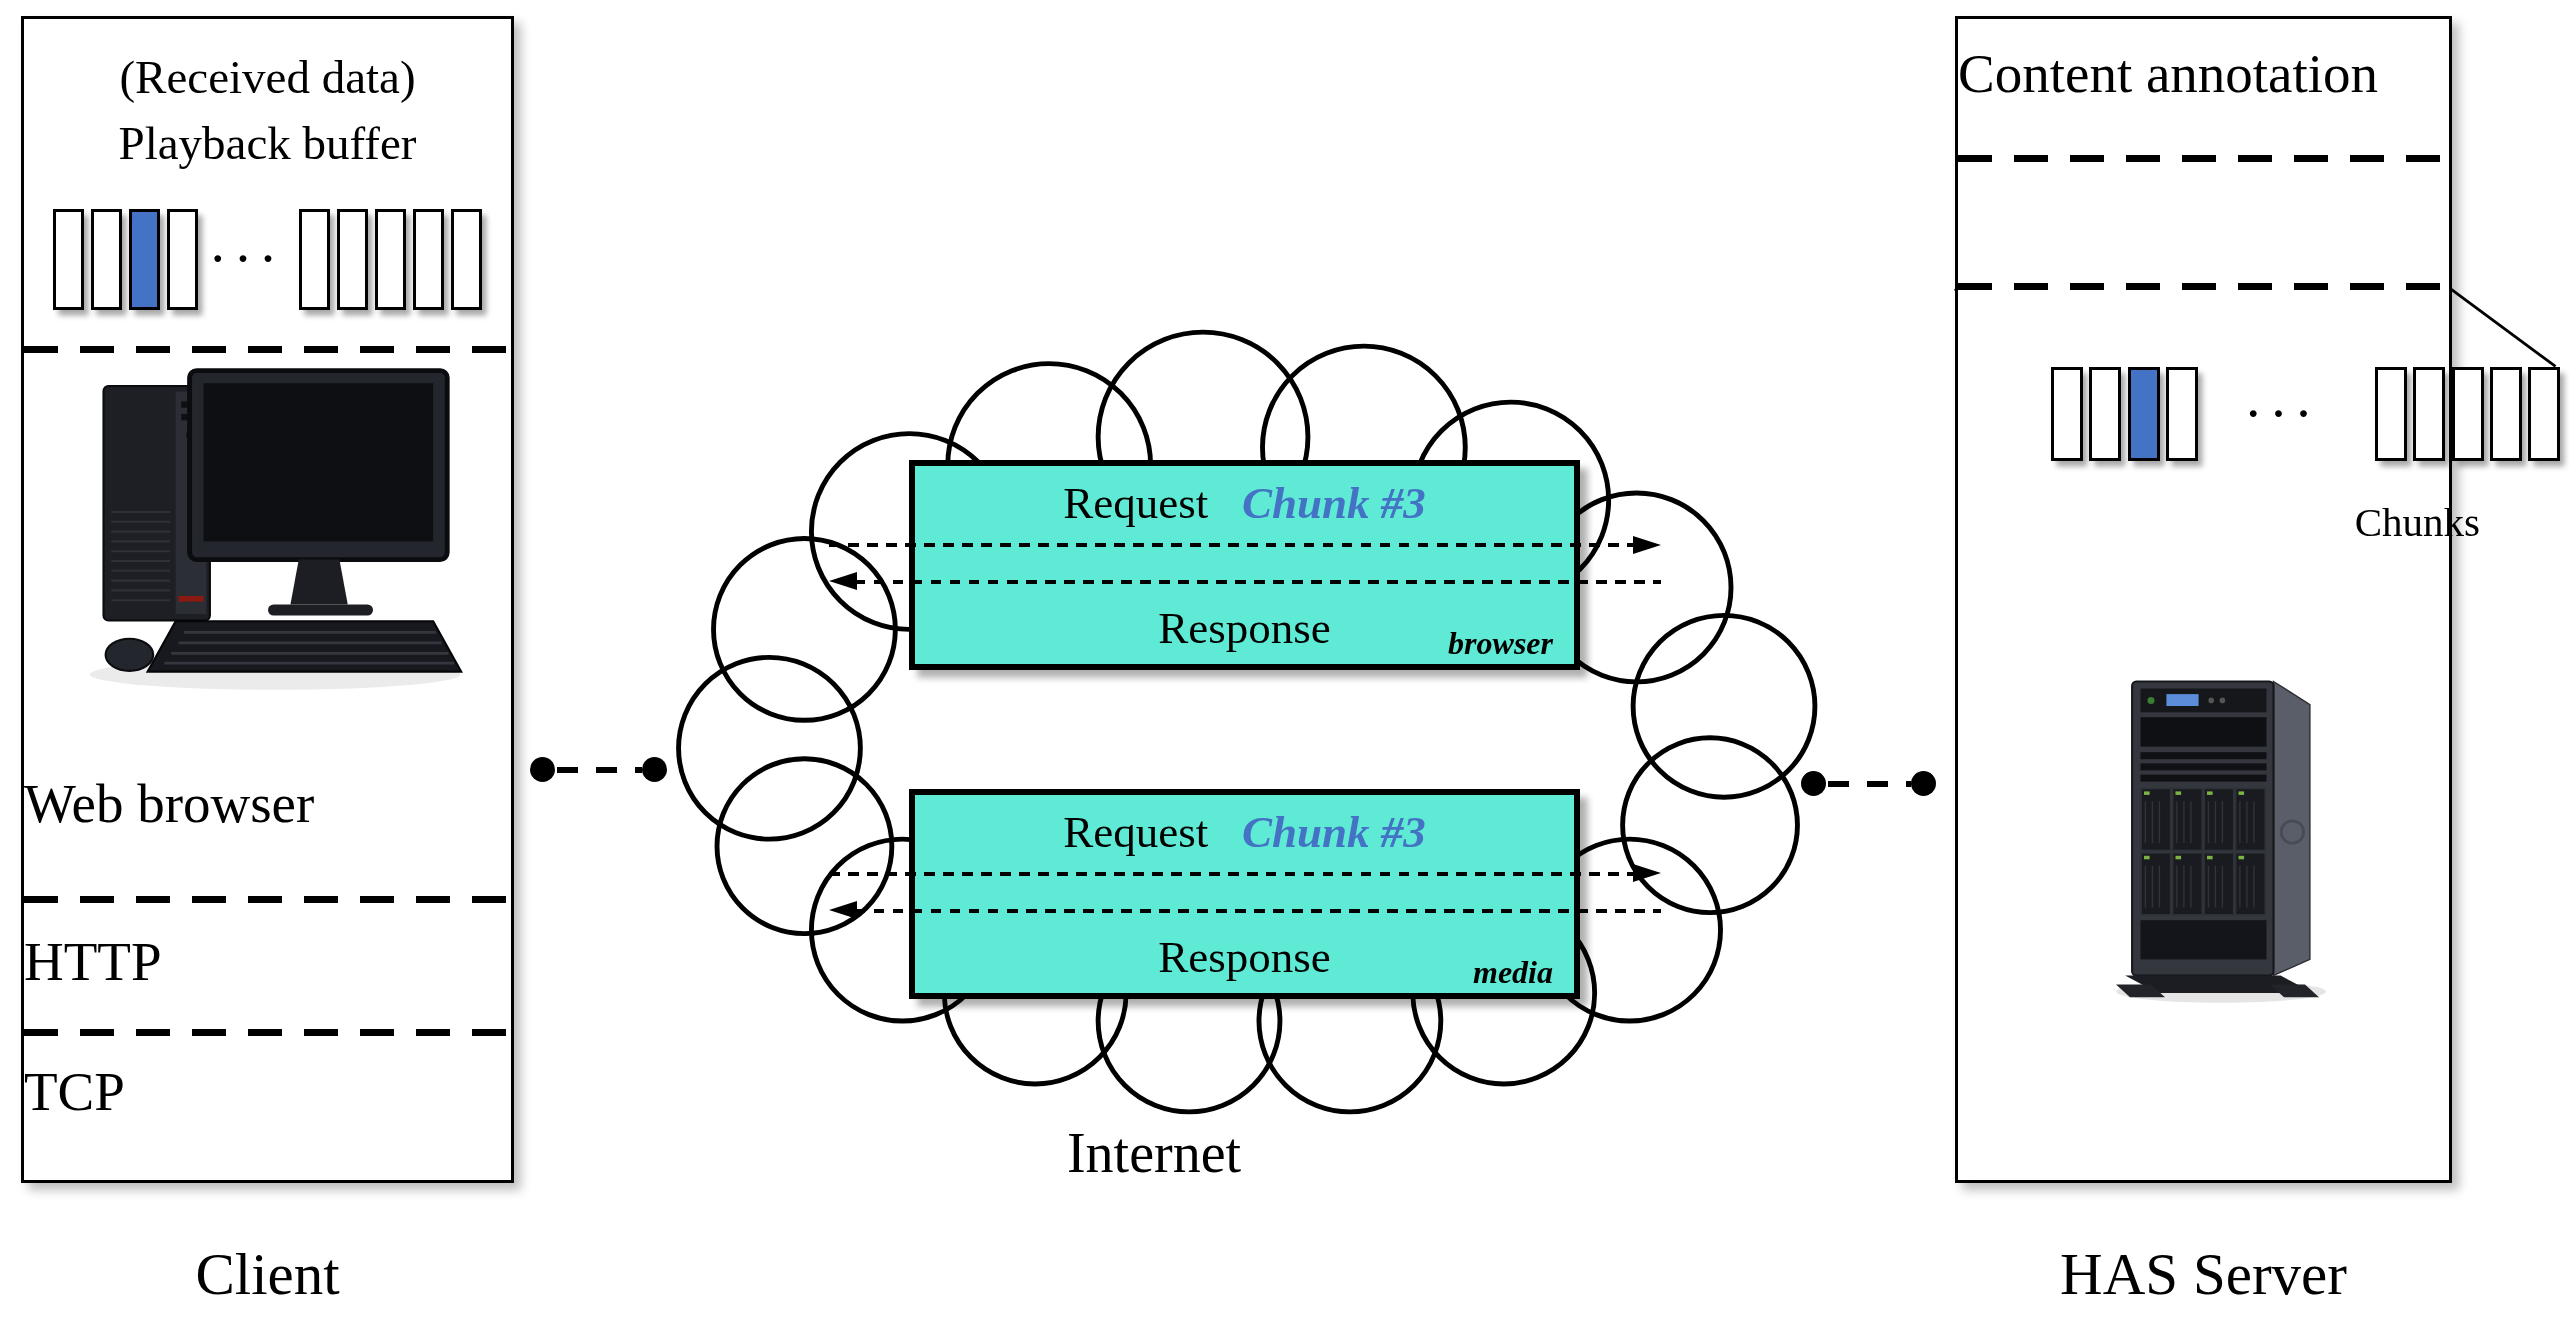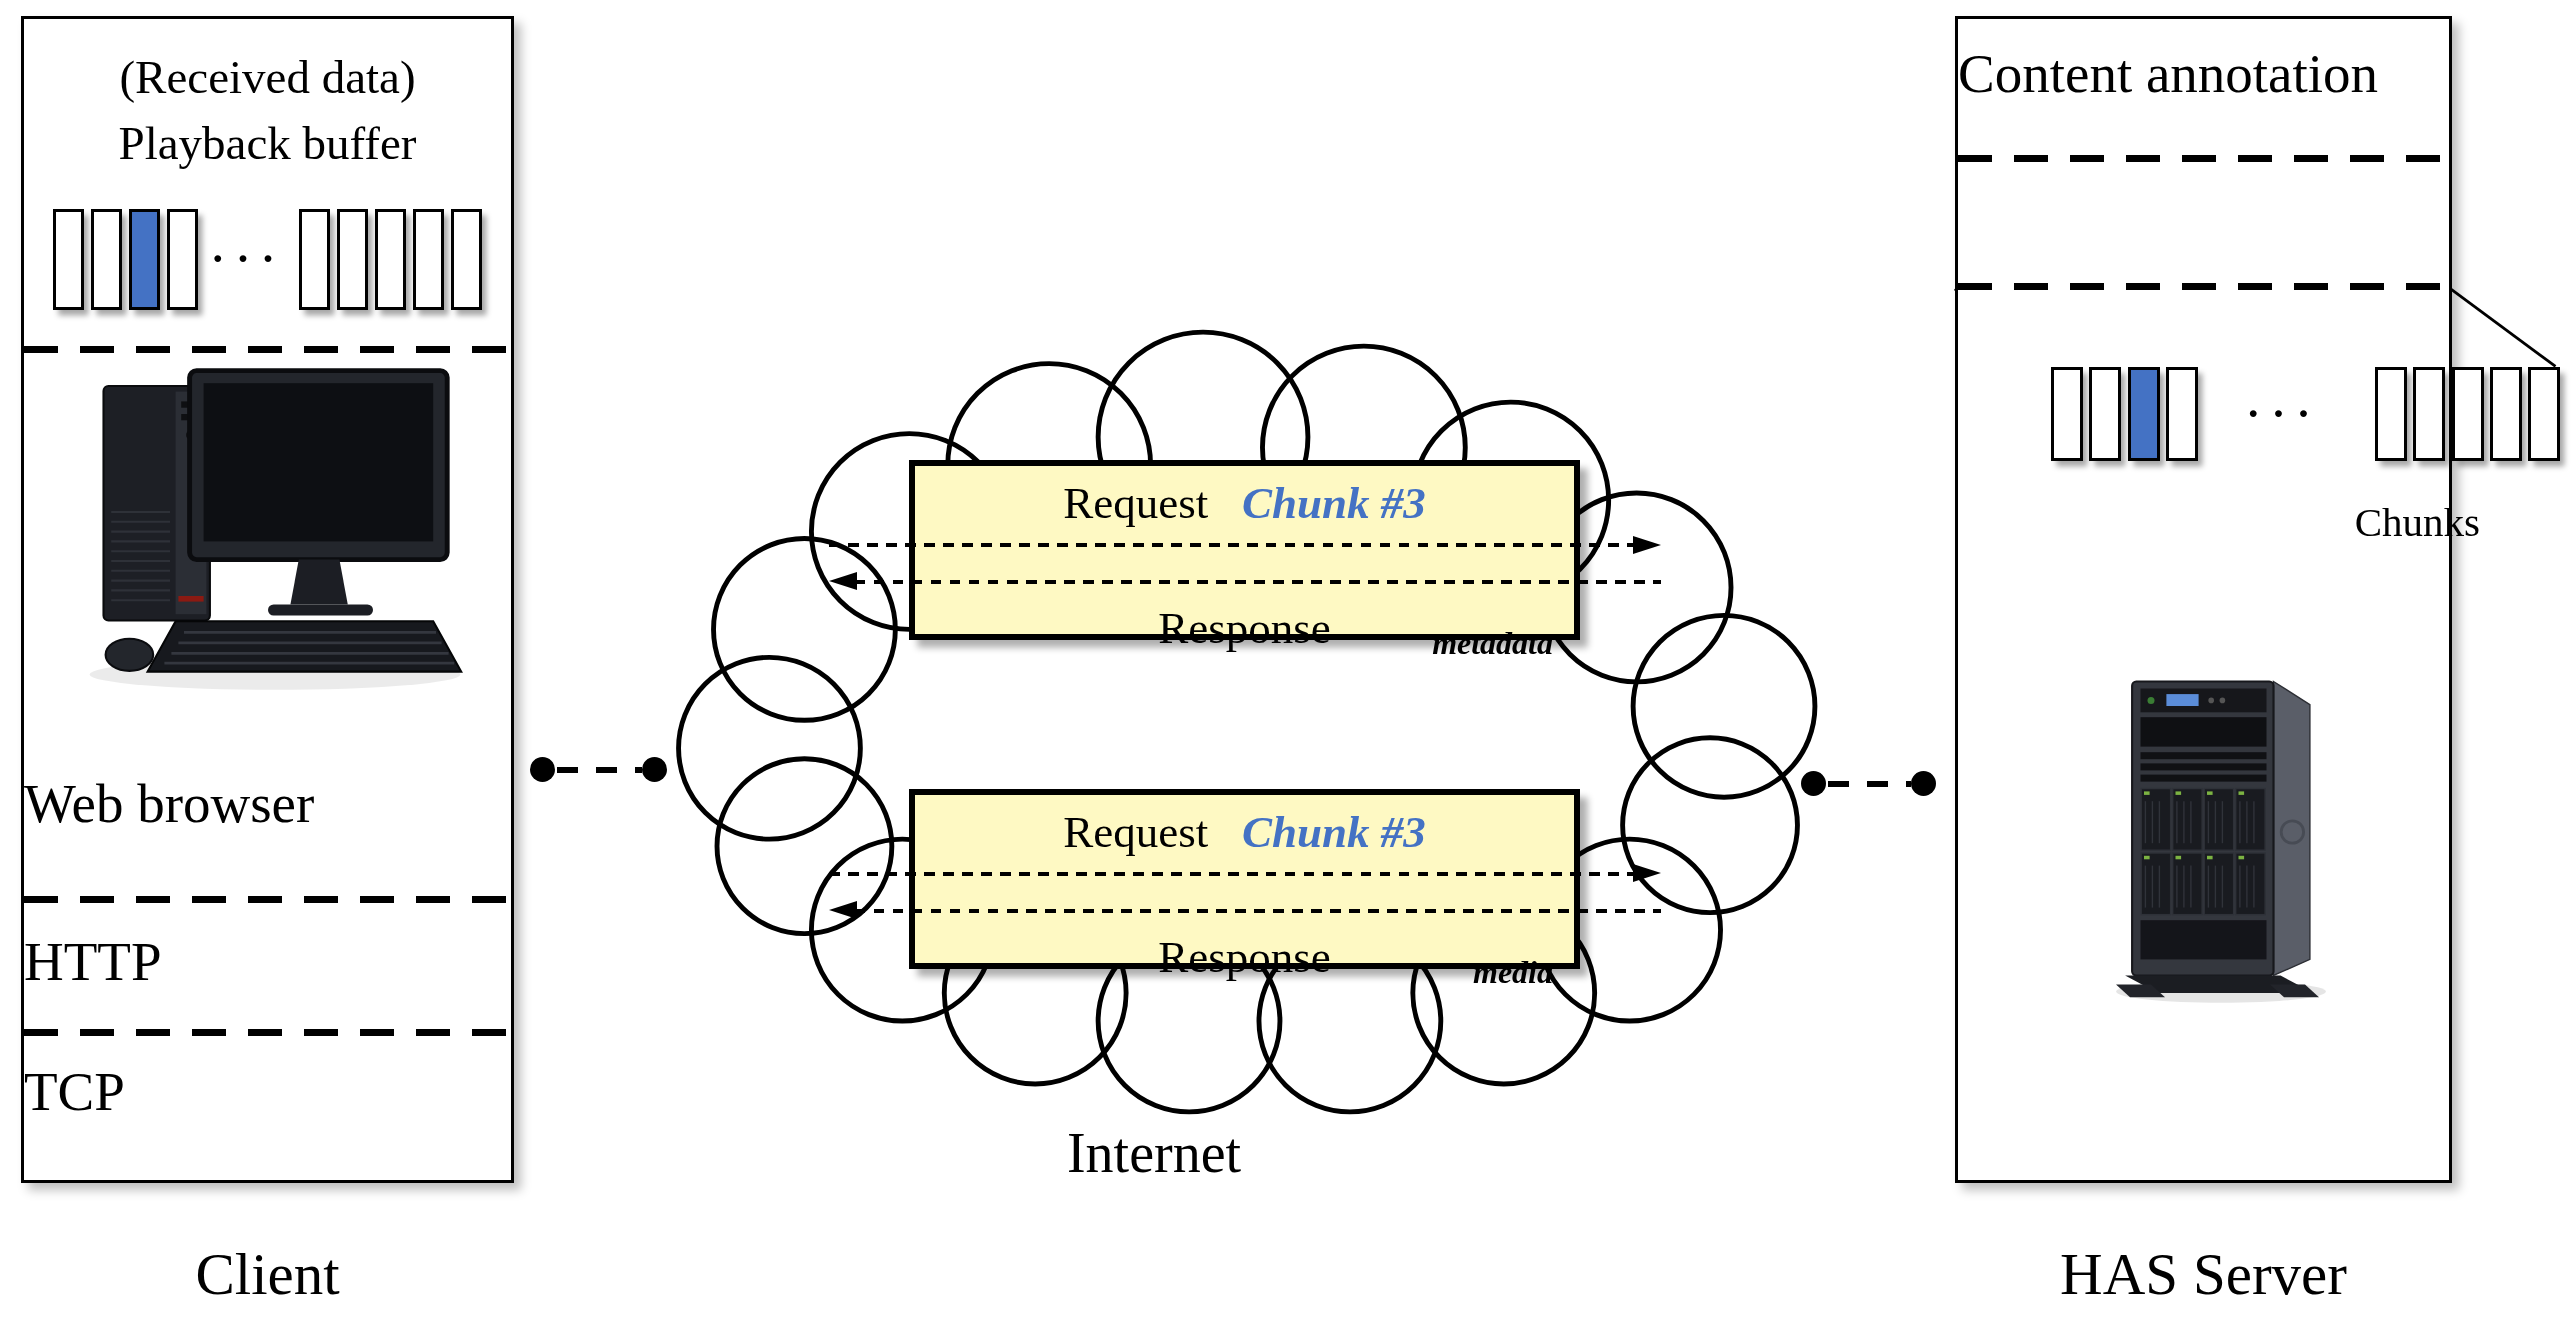--- a/index.html
+++ b/index.html
@@ -39,21 +39,21 @@
   .server-dots{position:absolute;left:2193px;top:367px;width:182px;line-height:94px;
     font-size:42px;font-weight:bold;letter-spacing:11.2px;text-align:center;z-index:3;}
   
   .client-title{position:absolute;top:24.5px;left:0;right:0;text-align:center;
     font-size:47px;line-height:1.42;}
   .layer-lbl{position:absolute;left:0;right:0;height:56px;line-height:56px;
     text-align:left;font-size:55px;}
   .caption{position:absolute;text-align:center;font-size:59px;line-height:59px;z-index:2;}
   
   .msg-box{
-    position:absolute;left:909px;width:671px;height:180px;background:#fef9c3;
+    position:absolute;left:909px;width:671px;height:210px;background:#5eead4;
     border:6.3px solid #000;box-sizing:border-box;
     box-shadow:8.4px 8.4px 7px rgba(0,0,0,0.32);z-index:3;
   }
   .req-line{position:absolute;top:11.2px;left:0;right:0;text-align:center;font-size:45px;}
   .chunk-ref{color:#4472C4;font-weight:bold;font-style:italic;}
   .resp-line{position:absolute;top:136px;left:0;right:0;text-align:center;font-size:45px;}
   .msg-tag{position:absolute;top:159px;right:21px;font-size:32px;
     font-weight:bold;font-style:italic;}
   
   .dash-line{
@@ -194,21 +194,21 @@
   <div class="conn-line" style="left:1828px;top:781px;width:83px;"></div>
   <div class="conn-dot" style="left:1911px;top:771px;"></div>
 
   <div class="msg-box" style="top:460px;">
     <div class="req-line">
       <span>Request</span>
       <span>&nbsp;</span>
       <span class="chunk-ref">Chunk #3</span>
     </div>
     <div class="resp-line">Response</div>
-    <div class="msg-tag">metadata</div>
+    <div class="msg-tag">browser</div>
   </div>
 
   <div class="dash-line" style="left:829px;top:543px;width:804px;"></div>
   <div class="head-right" style="left:1633px;top:536px;"></div>
   <div class="dash-line" style="left:855px;top:580px;width:806px;"></div>
   <div class="head-left" style="left:829px;top:572px;"></div>
 
   <div class="msg-box" style="top:789px;">
     <div class="req-line">
       <span>Request</span>

